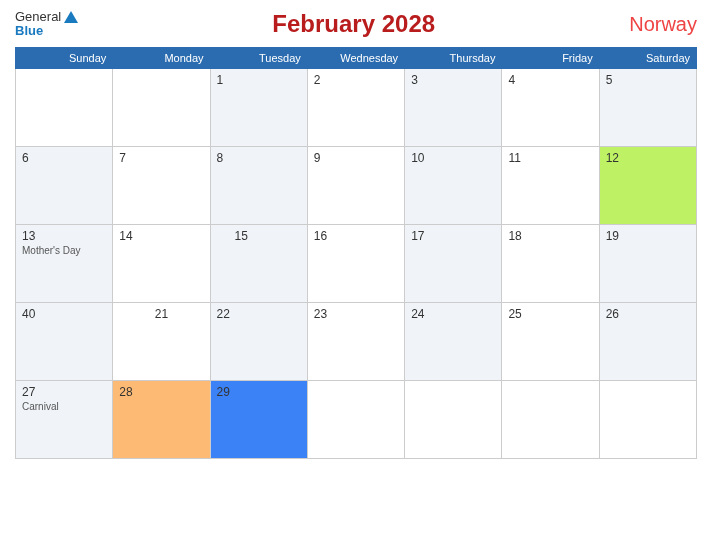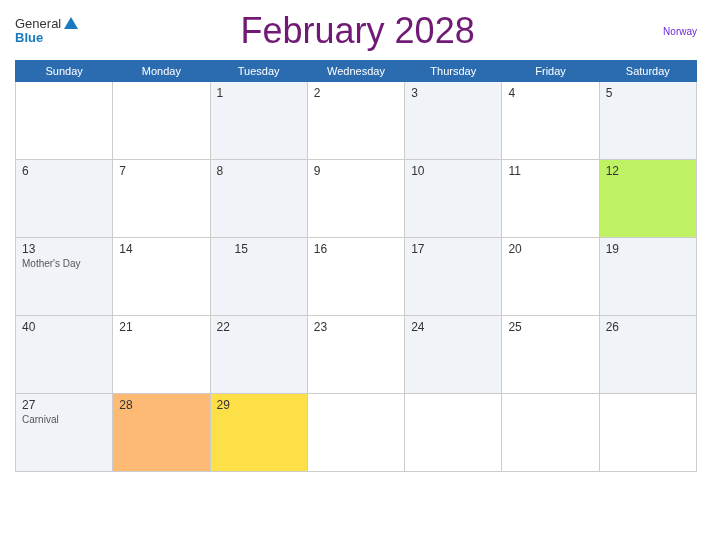--- a/index.html
+++ b/index.html
@@ -46,44 +46,44 @@
     .logo-triangle {
       width: 0;
       height: 0;
       border-left: 7px solid transparent;
       border-right: 7px solid transparent;
       border-bottom: 12px solid #1a7abf;
       margin-left: 3px;
       margin-bottom: 1px;
     }
     .calendar-title {
-      font-size: 36px;
-      color: #701a75;
-      font-weight: normal;
+      font-size: 24px;
+      color: #b91c1c;
+      font-weight: bold;
       text-align: center;
       flex: 1;
     }
     .country-name {
-      font-size: 10px;
-      color: #6d28d9;
+      font-size: 20px;
+      color: #ef4444;
       min-width: 60px;
       text-align: right;
     }
     .calendar-grid {
       width: 100%;
       border-collapse: collapse;
       table-layout: fixed;
     }
     .calendar-grid thead tr th {
       background: #2b6cb0;
       color: #fff;
       font-size: 11px;
       font-weight: normal;
       padding: 4px 6px;
-      text-align: center;
+      text-align: right;
       border: 1px solid #2b6cb0;
       margin-left: 39px;
     }
     .calendar-grid tbody tr td {
       border: 1px solid #ccc;
       vertical-align: top;
       padding: 4px 6px;
       height: 78px;
       font-size: 12px;
       color: #333;
@@ -196,31 +196,31 @@
           <td style="background: rgb(240, 244, 248); padding-left: 24px;">
             <span class="day-number">15</span>
           </td>
           <td style="background: rgb(255, 255, 255);">
             <span class="day-number">16</span>
           </td>
           <td style="background: rgb(240, 244, 248);">
             <span class="day-number">17</span>
           </td>
           <td style="background: rgb(255, 255, 255);">
-            <span class="day-number">20</span>
+            <span class="day-number">18</span>
           </td>
           <td style="background: rgb(240, 244, 248);">
             <span class="day-number">19</span>
           </td>
         </tr>
         <tr class="week-row">
           <td style="background: rgb(240, 244, 248);">
             <span class="day-number">40</span>
           </td>
-          <td style="background: rgb(255, 255, 255);">
+          <td style="background: rgb(255, 255, 255); text-align: center;">
             <span class="day-number">21</span>
           </td>
           <td style="background: rgb(240, 244, 248);">
             <span class="day-number">22</span>
           </td>
           <td style="background: rgb(255, 255, 255);">
             <span class="day-number">23</span>
           </td>
           <td style="background: rgb(240, 244, 248);">
             <span class="day-number">24</span>
@@ -233,21 +233,21 @@
           </td>
         </tr>
         <tr class="week-row">
           <td style="background: rgb(240, 244, 248);">
             <span class="day-number">27</span>
             <span class="day-event">Carnival</span>
           </td>
           <td style="background: #fdba74;">
             <span class="day-number">28</span>
           </td>
-          <td style="background: #fde047; margin-top: 45px;">
+          <td style="background: #3b82f6; margin-top: 45px;">
             <span class="day-number">29</span>
           </td>
           <td class="empty-cell" style="background: rgb(255, 255, 255);"></td>
           <td class="empty-cell" style="background: rgb(255, 255, 255);"></td>
           <td class="empty-cell" style="background: rgb(255, 255, 255);"></td>
           <td class="empty-cell" style="background: rgb(255, 255, 255);"></td>
         </tr>
       </tbody>
   </table>
 </div>

